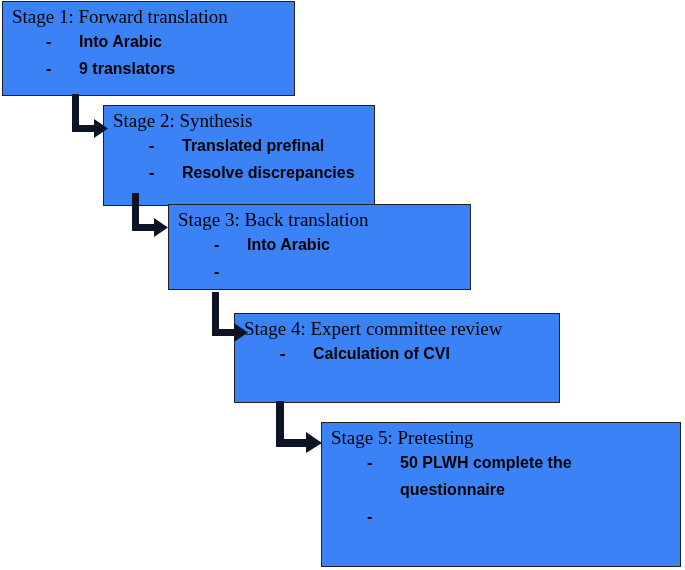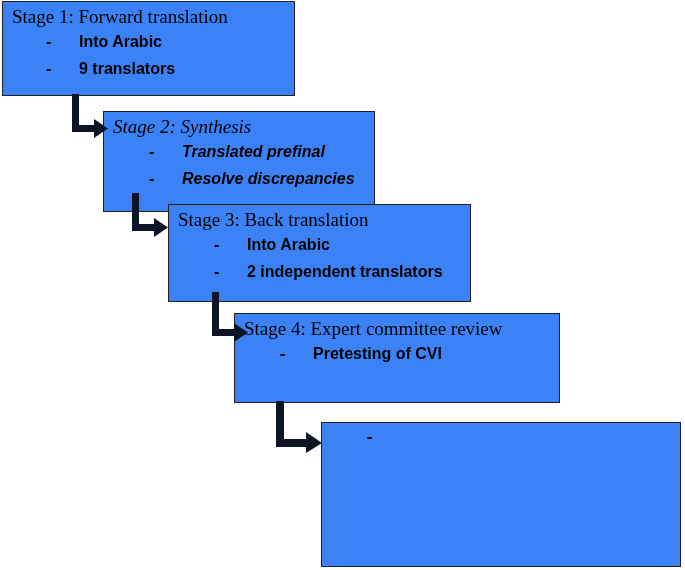--- a/index.html
+++ b/index.html
@@ -89,83 +89,84 @@
       </li>
     </ul>
   </div>
 
   <div class="connector" style="left:68px; top:94px; width:42px; height:44px;">
     <svg width="42" height="44" viewBox="0 0 42 44" xmlns="http://www.w3.org/2000/svg">
       <path d="M4 0 H11 V31 H26 V25 L40 34.5 L26 44 V38 H4 Z" fill="#0d1426"></path>
     </svg>
   </div>
 
-  <div class="stage-box s2" style="left:103px; top:111px; width:272px; height:101px;font-style:italic;">
+  <div class="stage-box s2" style="left:103px; top:105px; width:272px; height:101px;">
     <div class="stage-title">Stage 2: Synthesis</div>
     <ul class="bullets">
       <li class="bullet">
         <span class="dash">-</span>
         <span class="btext">Translated prefinal</span>
       </li>
       <li class="bullet">
         <span class="dash">-</span>
         <span class="btext">Resolve discrepancies</span>
       </li>
     </ul>
   </div>
 
   <div class="connector" style="left:128px; top:193px; width:42px; height:44px;">
     <svg width="42" height="44" viewBox="0 0 42 44" xmlns="http://www.w3.org/2000/svg">
       <path d="M4 0 H11 V31 H26 V25 L40 34.5 L26 44 V38 H4 Z" fill="#0d1426"></path>
     </svg>
   </div>
 
-  <div class="stage-box s3" style="left:168px; top:204px; width:303px; height:98px;">
+  <div class="stage-box s3" style="left:168px; top:204px; width:303px; height:86px;">
     <div class="stage-title">Stage 3: Back translation</div>
     <ul class="bullets">
       <li class="bullet">
         <span class="dash">-</span>
         <span class="btext">Into Arabic</span>
       </li>
       <li class="bullet">
         <span class="dash">-</span>
-        <span class="btext">2 independent translators</span>
       </li>
     </ul>
   </div>
 
   <div class="connector" style="left:208px; top:292px; width:42px; height:50px;">
     <svg width="42" height="50" viewBox="0 0 42 50" xmlns="http://www.w3.org/2000/svg">
       <path d="M4 0 H11 V37 H26 V31 L40 40.5 L26 50 V44 H4 Z" fill="#0d1426"></path>
     </svg>
   </div>
 
   <div class="stage-box s4" style="left:234px; top:313px; width:326px; height:90px;">
     <div class="stage-title">Stage 4: Expert committee review</div>
     <ul class="bullets">
       <li class="bullet">
         <span class="dash">-</span>
       </li>
       <li class="bullet">
         <span class="dash">-</span>
-        <span class="btext">Pretesting of CVI</span>
+        <span class="btext">Calculation of CVI</span>
       </li>
     </ul>
   </div>
 
   <div class="connector" style="left:272px; top:401px; width:52px; height:52px;">
     <svg width="52" height="52" viewBox="0 0 52 52" xmlns="http://www.w3.org/2000/svg">
       <path d="M4 0 H12 V38 H34 V31 L50 42 L34 52 V46 H4 Z" fill="#0d1426"></path>
     </svg>
   </div>
 
   <div class="stage-box s5" style="left:321px; top:422px; width:360px; height:145px;">
+    <div class="stage-title">Stage 5: Pretesting</div>
     <ul class="bullets">
       <li class="bullet">
         <span class="dash">-</span>
+        <span class="btext">50 PLWH complete the questionnaire</span>
       </li>
       <li class="bullet">
         <span class="dash">-</span>
       </li>
     </ul>
   </div>
 
 </div>
 
 </body></html>

